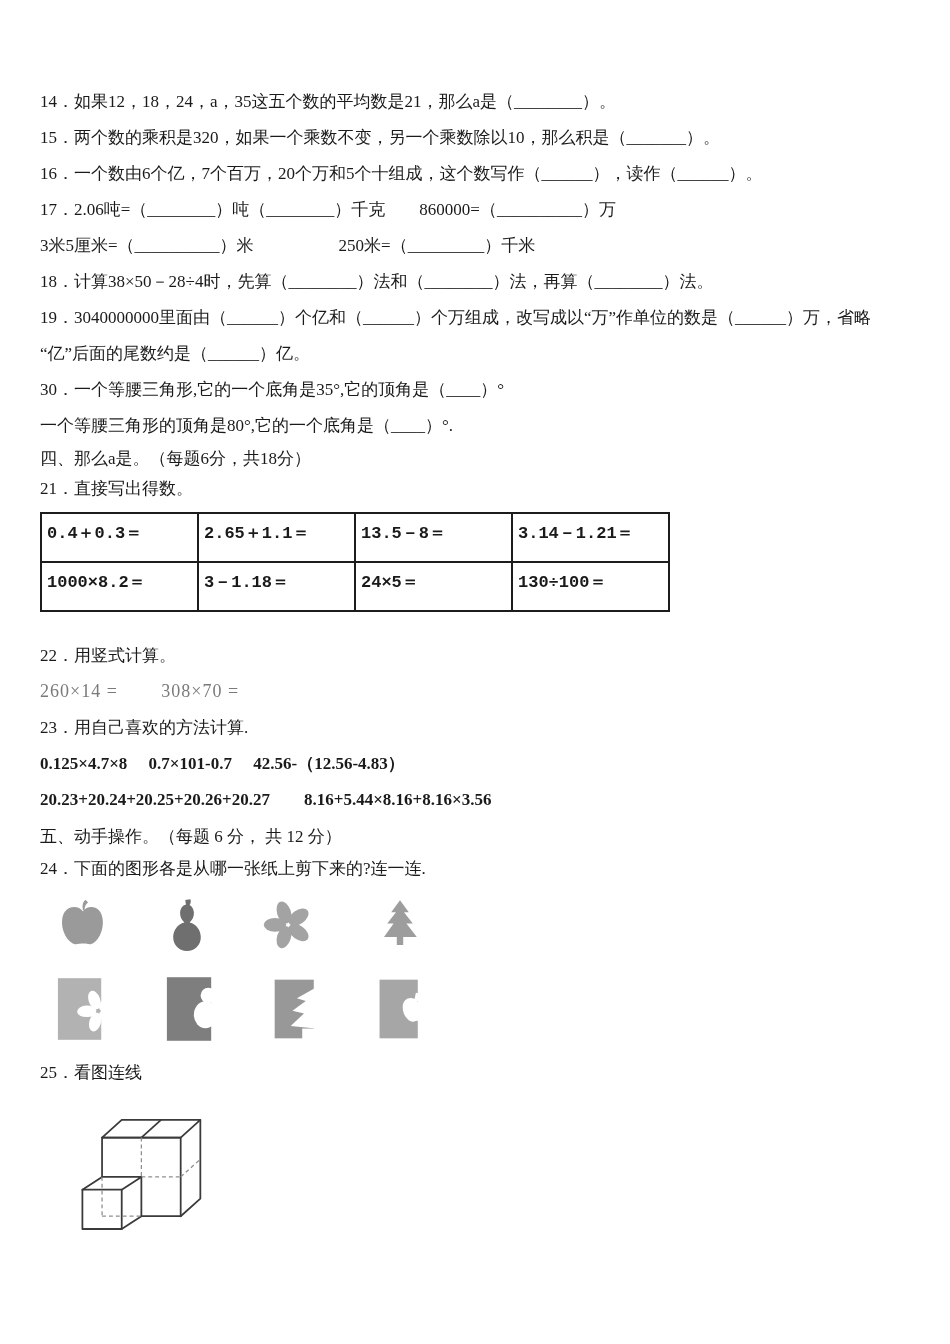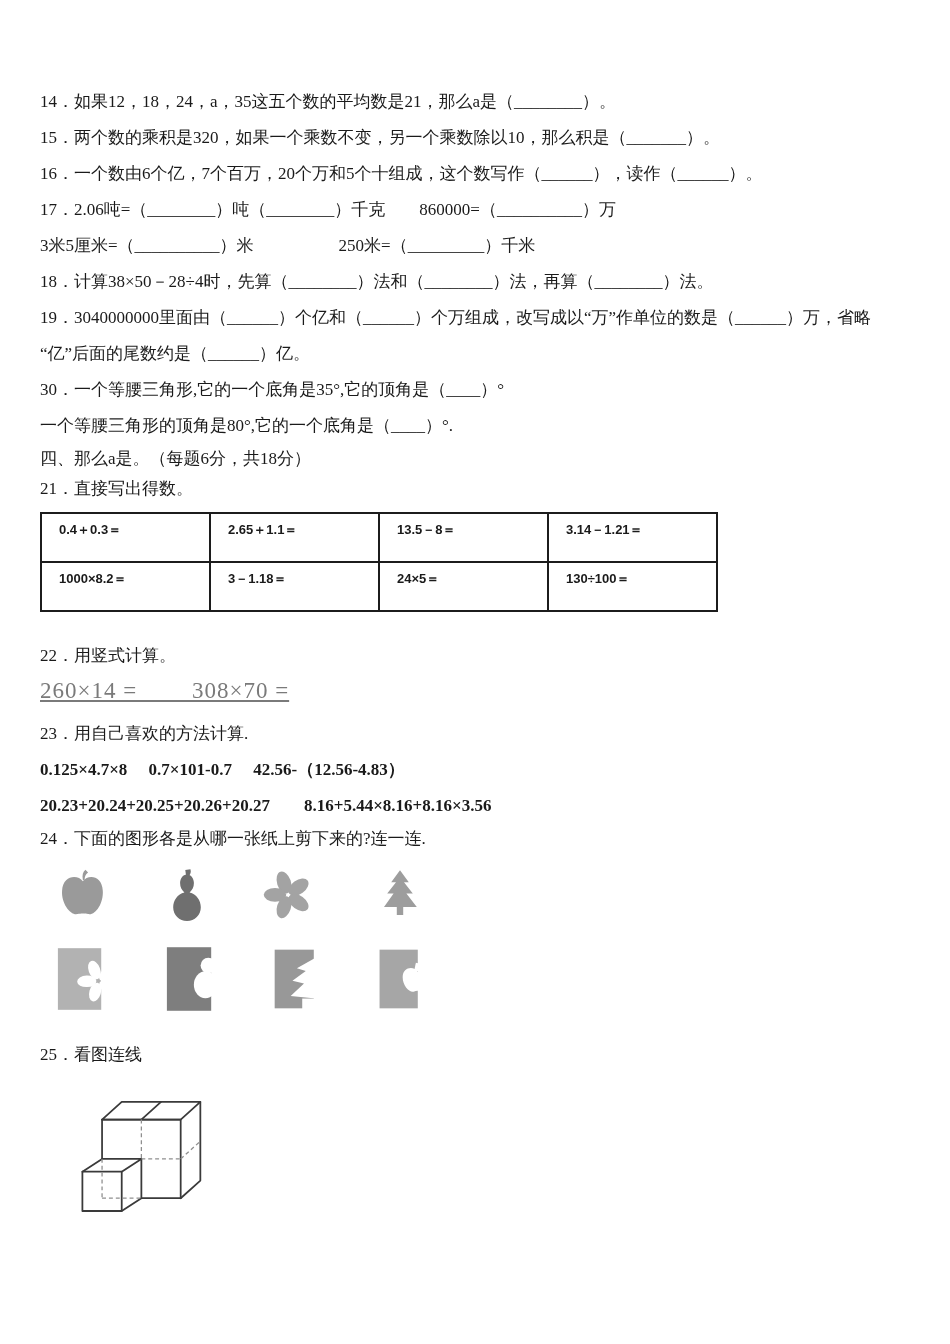--- a/index.html
+++ b/index.html
@@ -6,36 +6,36 @@
   body{width:950px;height:1344px;overflow:hidden;position:relative;}
   .content{
     padding:84px 38px 0 40px;
     font-family:"Liberation Serif","DejaVu Serif",serif;
     font-size:17px;
     color:#1a1a1a;
   }
   .line{line-height:36px;white-space:pre-wrap;margin:0;}
   .tight{line-height:30px;}
   .expr{font-weight:700;line-height:36px;}
-  .work{color:#7a7a7a;font-size:23px;line-height:34px;letter-spacing:1px;text-decoration:underline;}
+  .work{color:#7a7a7a;font-size:18px;line-height:34px;letter-spacing:1px;}
   table.calc{
     border-collapse:collapse;
     margin:8px 0 0 0;
   }
   table.calc td{
     width:150px;height:40px;
     border:2px solid #1c1c1c;
     vertical-align:top;
-    padding:7px 0 0 17px;
+    padding:7px 0 0 5px;
     font-weight:700;
-    font-size:13px;
-    font-family:Liberation Sans, sans-serif;
+    font-size:17px;
+    font-family:Liberation Mono, monospace;
   }
   .q22{margin-top:26px;}
-  .q23{margin-top:8px;font-family:Liberation Serif, serif;}
+  .q23{margin-top:2px;font-family:Liberation Serif, serif;}
   .sec5{line-height:34px;margin-top:2px;}
   .figrow{display:flex;align-items:flex-start;}
   .figrow.r1{margin-top:12px;height:62px;}
   .figrow.r2{margin-top:16px;height:72px;}
   .fig{display:block;}
   .cubewrap{margin:8px 0 0 8px;}
   svg{display:block;}
 </style>
 </head>
 <body>
@@ -70,20 +70,21 @@
         <td>130÷100＝</td>
       </tr>
     </tbody>
   </table>
 
   <p class="line q22">22．用竖式计算。</p>
   <p class="line work">260×14 =　　 308×70 =</p>
   <p class="line q23">23．用自己喜欢的方法计算.</p>
   <p class="line expr">0.125×4.7×8　 0.7×101-0.7　 42.56-（12.56-4.83）</p>
   <p class="line expr">20.23+20.24+20.25+20.26+20.27　　8.16+5.44×8.16+8.16×3.56</p>
+  <p class="line sec5">五、动手操作。（每题 6 分， 共 12 分）</p>
   <p class="line tight">24．下面的图形各是从哪一张纸上剪下来的?连一连.</p>
 
   <div class="figrow r1">
     <svg class="fig" width="52" height="58" viewBox="0 0 60 66" style="margin-left:16px">
       <path fill="#9a9a9a" d="M31 16 C30 10 31 6 34 4 L37 7 C34 9 33 12 33 16 Z"></path>
       <path fill="#9a9a9a" d="M31 17 C25 9 8 10 7 28 C6 43 17 57 25 55 C28 54 34 54 37 55 C45 57 55 43 54 28 C53 10 37 9 31 17 Z"></path>
     </svg>
     <svg class="fig" width="38" height="60" viewBox="0 0 44 66" style="margin-left:60px">
       <path fill="#6f6f6f" d="M20 3 L26 2 C27 5 26 8 24 10 L21 10 Z"></path>
       <path fill="#6f6f6f" d="M22 8 C17 8 14 13 14 18 C14 23 16 26 19 29 C11 31 6 38 6 46 C6 55 13 62 22 62 C31 62 38 55 38 46 C38 38 33 31 25 29 C28 26 30 23 30 18 C30 13 27 8 22 8 Z"></path>
@@ -124,21 +125,21 @@
       <path fill="#ffffff" d="M49 12 L28 24 L38 27 L23 38 L36 41 L21 55 L49 58 Z"></path>
       <rect x="34" y="58" width="15" height="12" fill="#ffffff"></rect>
     </svg>
     <svg class="fig" width="48" height="70" viewBox="0 0 54 72" style="margin-left:56px">
       <rect x="4" y="3" width="43" height="66" fill="#a6a6a6"></rect>
       <path fill="#ffffff" d="M47 28 C43 21 30 22 30 34 C30 44 38 52 43 50 C45 49 48 49 50 50 L52 50 L52 24 C50 24 48 26 47 28 Z"></path>
       <rect x="44" y="18" width="5" height="9" fill="#ffffff" transform="rotate(12 46 22)"></rect>
     </svg>
   </div>
 
-  <p class="line" style="margin-top:22px;line-height:34px;">25．看图连线</p>
+  <p class="line" style="margin-top:10px;line-height:34px;">25．看图连线</p>
 
   <div class="cubewrap">
     <svg width="172" height="148" viewBox="0 0 175 150">
       <g fill="none" stroke="#3a3a3a" stroke-width="1.8" stroke-linejoin="round" stroke-linecap="round">
 
         <path d="M55 40 L75 22 L155 22 L135 40 Z"></path>
         <path d="M95 40 L115 22"></path>
 
         <path d="M55 40 L135 40 L135 120 L95 120"></path>
         <path d="M55 40 L55 80"></path>

